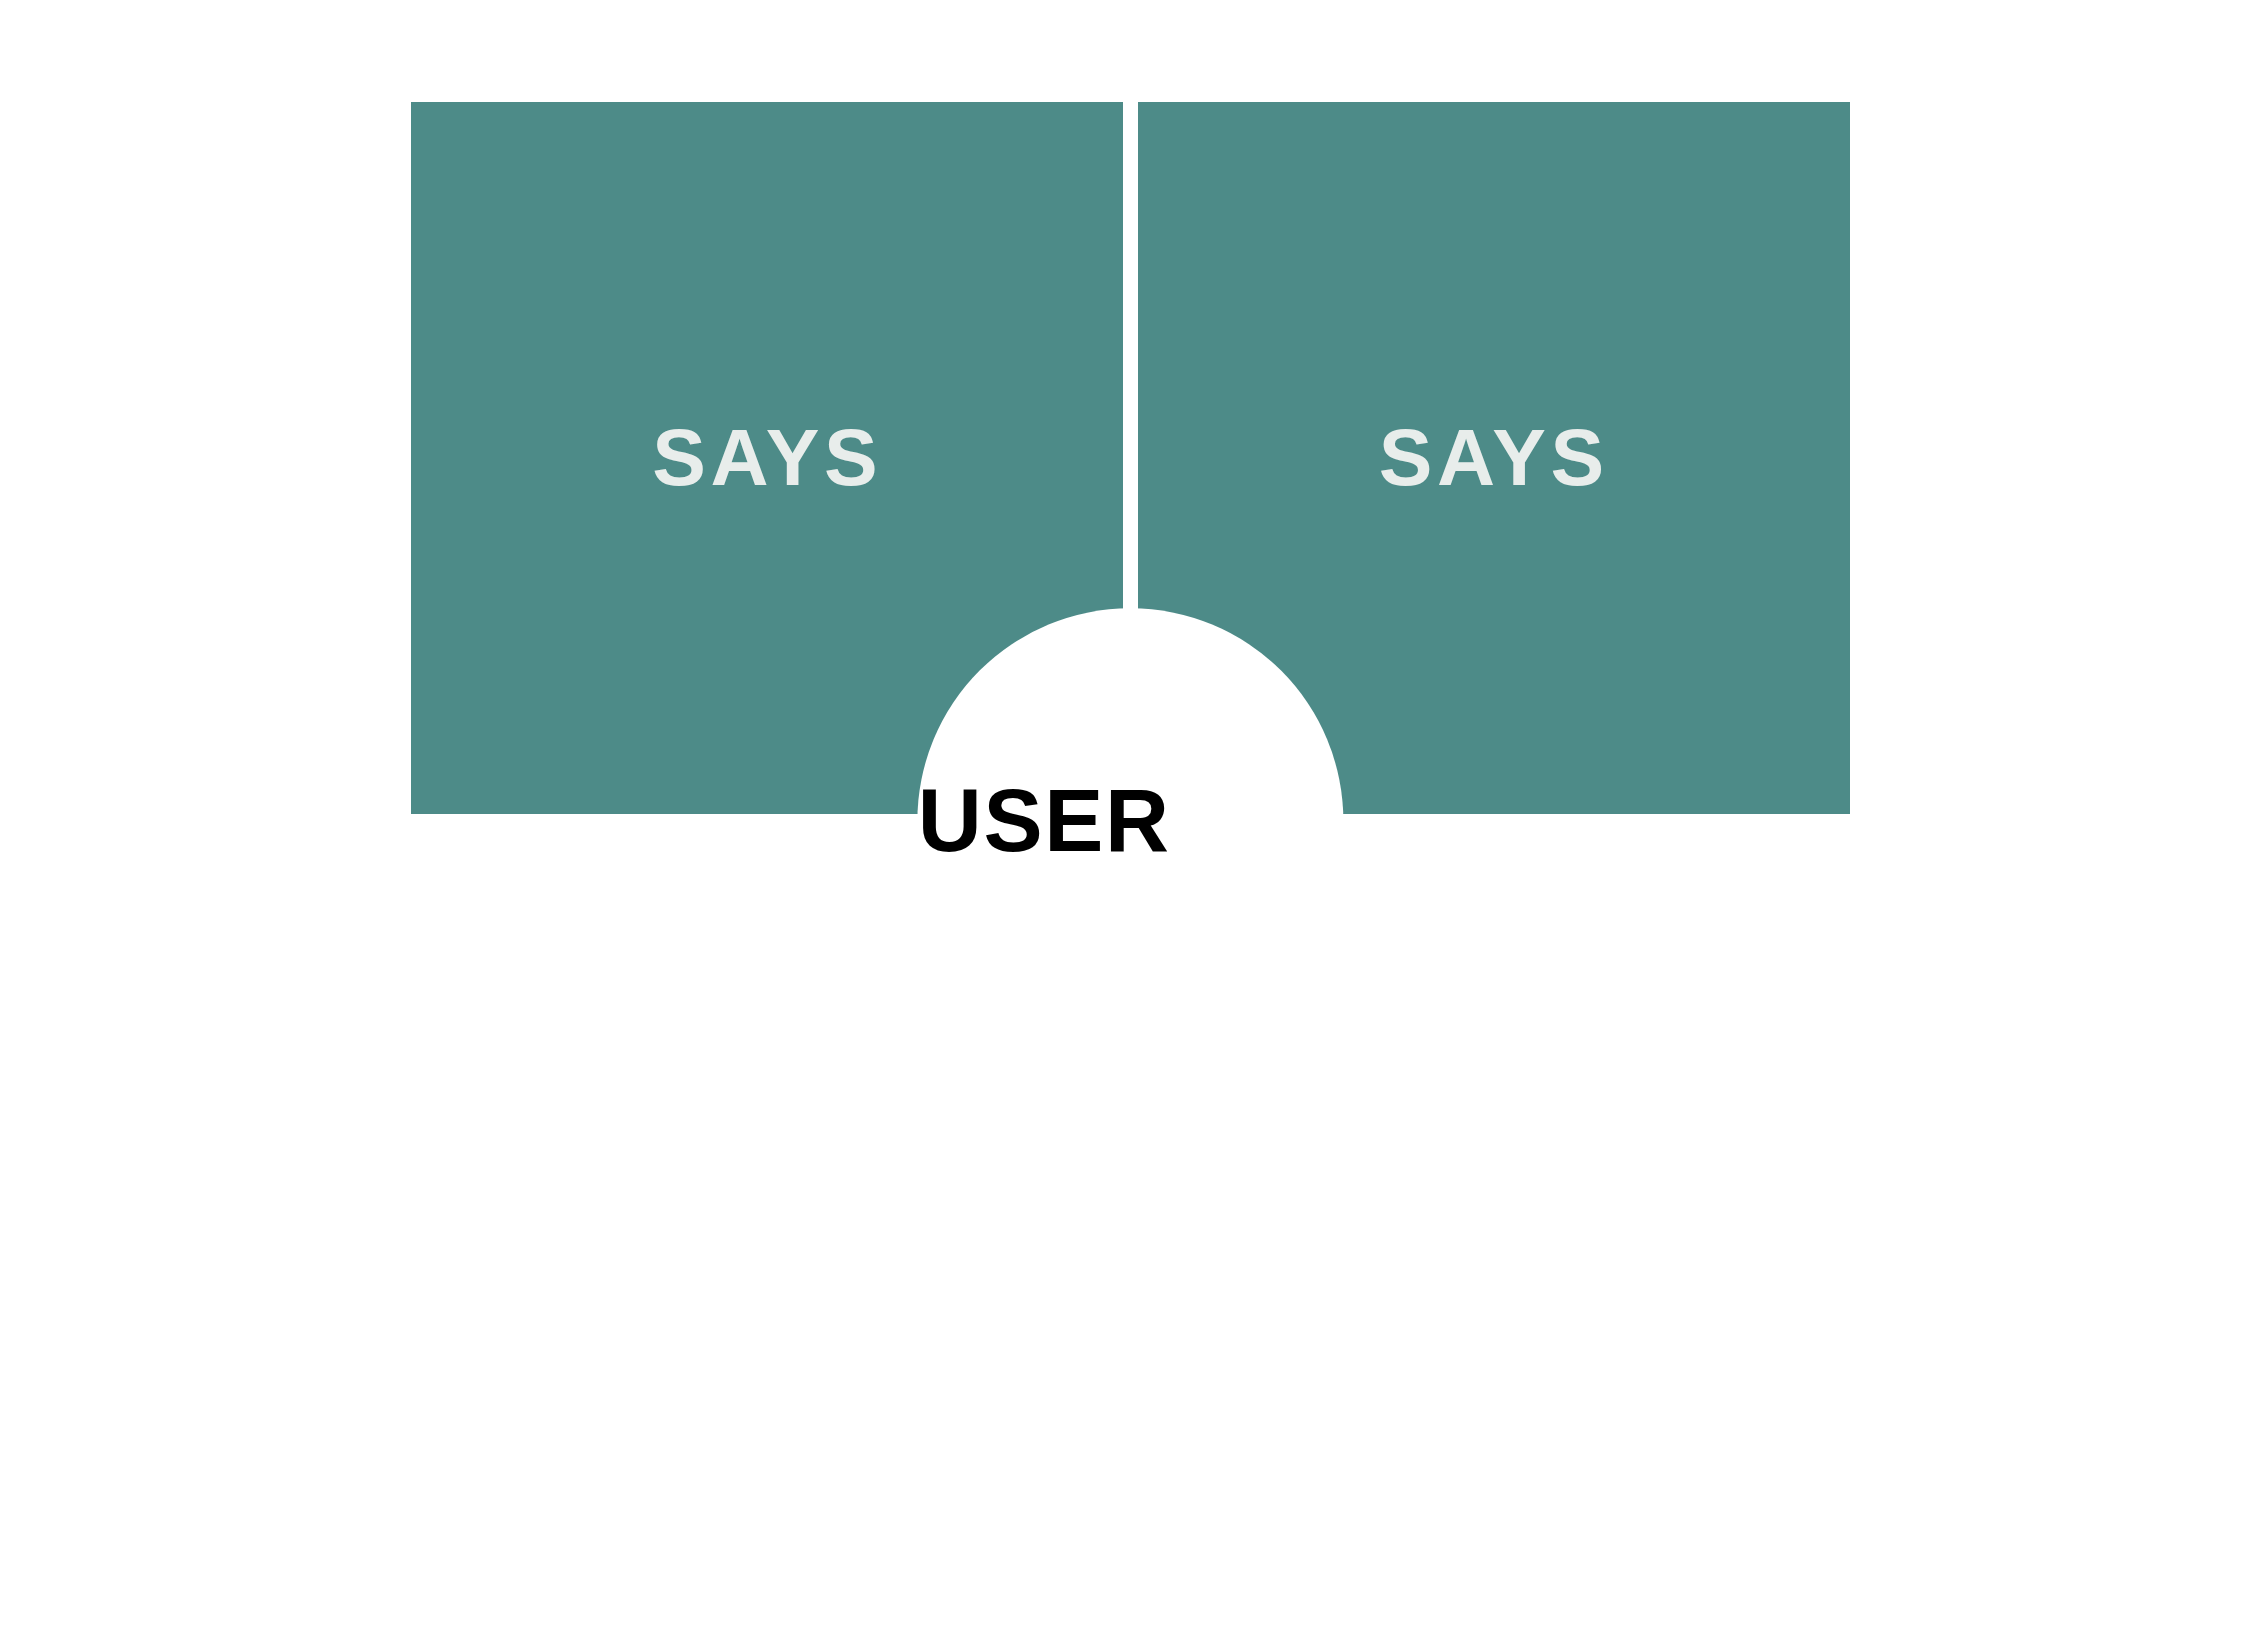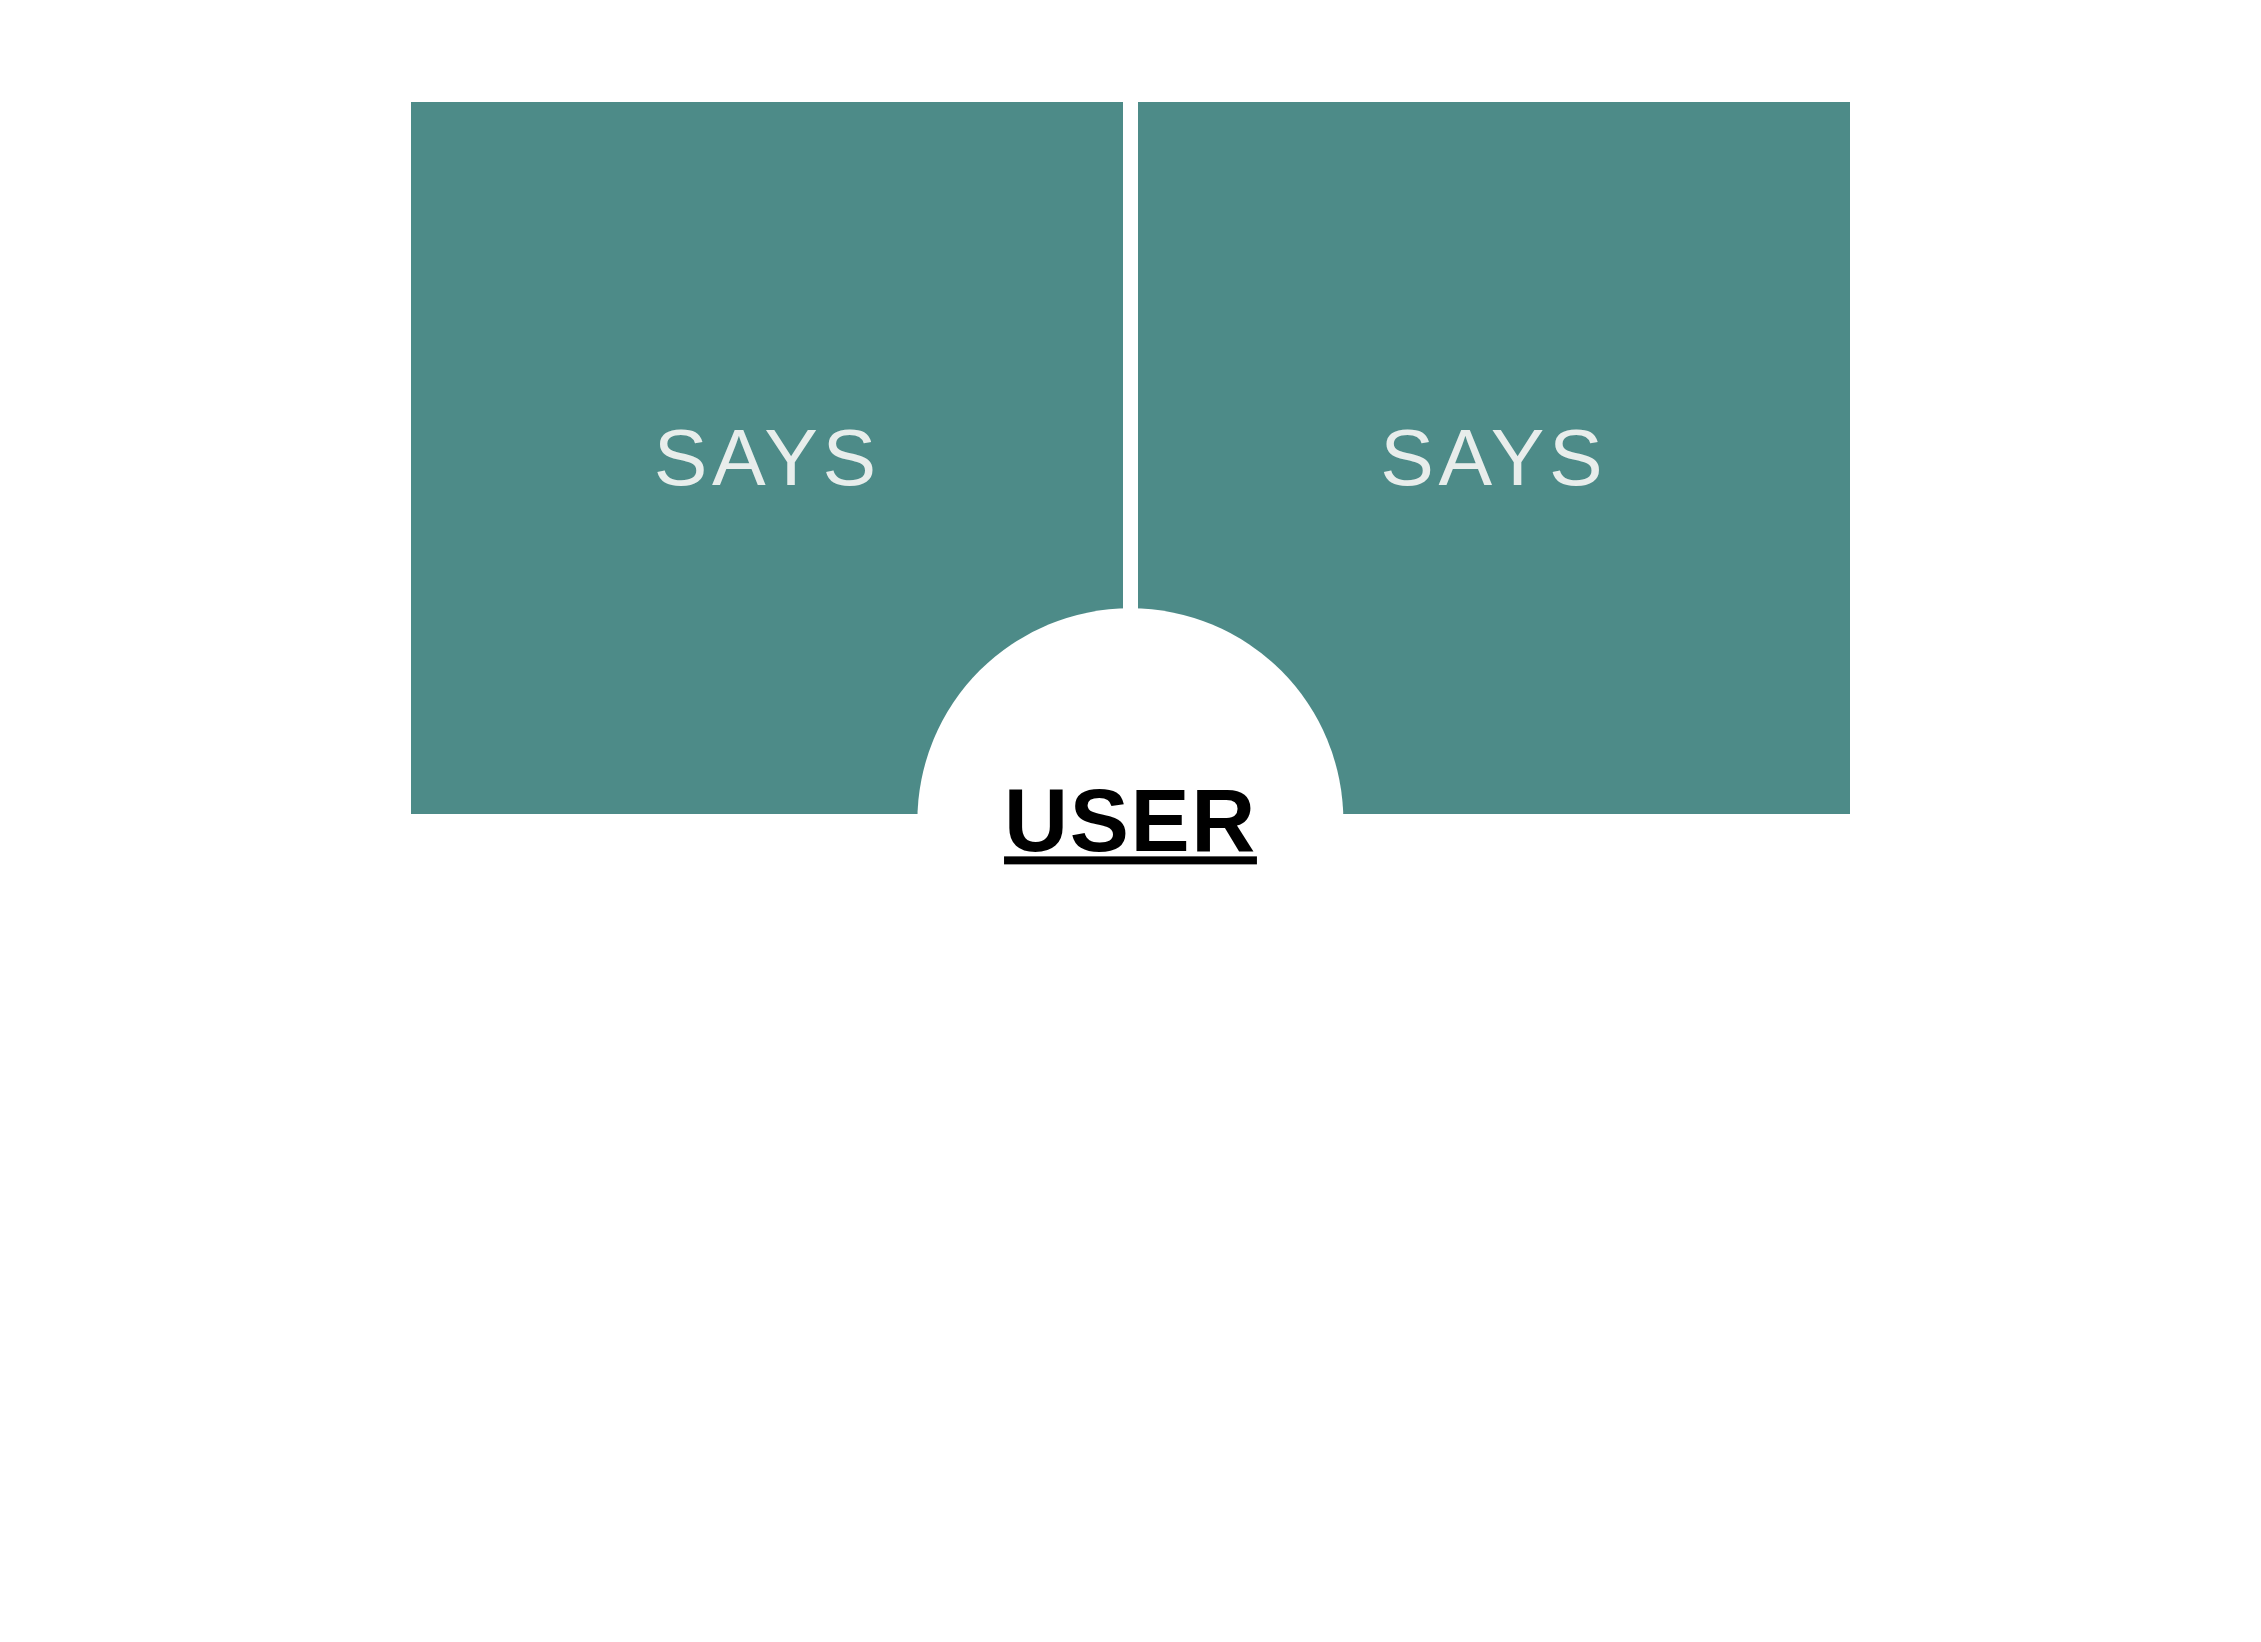--- a/index.html
+++ b/index.html
@@ -46,39 +46,38 @@
   .quadrant {
     background: var(--quadrant);
     display: flex;
     align-items: center;
     justify-content: center;
   }
 
   .quadrant-label {
     color: var(--label);
     font-size: 4.9vh;
-    font-weight: 400;
+    font-weight: 700;
     letter-spacing: 0.28vh;
     text-align: left;
     user-select: none;
   }
 
   .center-circle {
     position: absolute;
     left: 50%;
     top: 50%;
     transform: translate(-50%, -50%);
     width: 25.9vh;
     height: 25.9vh;
     border-radius: 50%;
     background: var(--center-bg);
     display: flex;
     align-items: center;
-    justify-content: center;
-    text-decoration: underline;
+    justify-content: flex-start;
   }
 
   .center-label {
     color: var(--center-text);
     font-size: 5.4vh;
     font-weight: 800;
     letter-spacing: 0.1vh;
     user-select: none;
   }
 </style>

